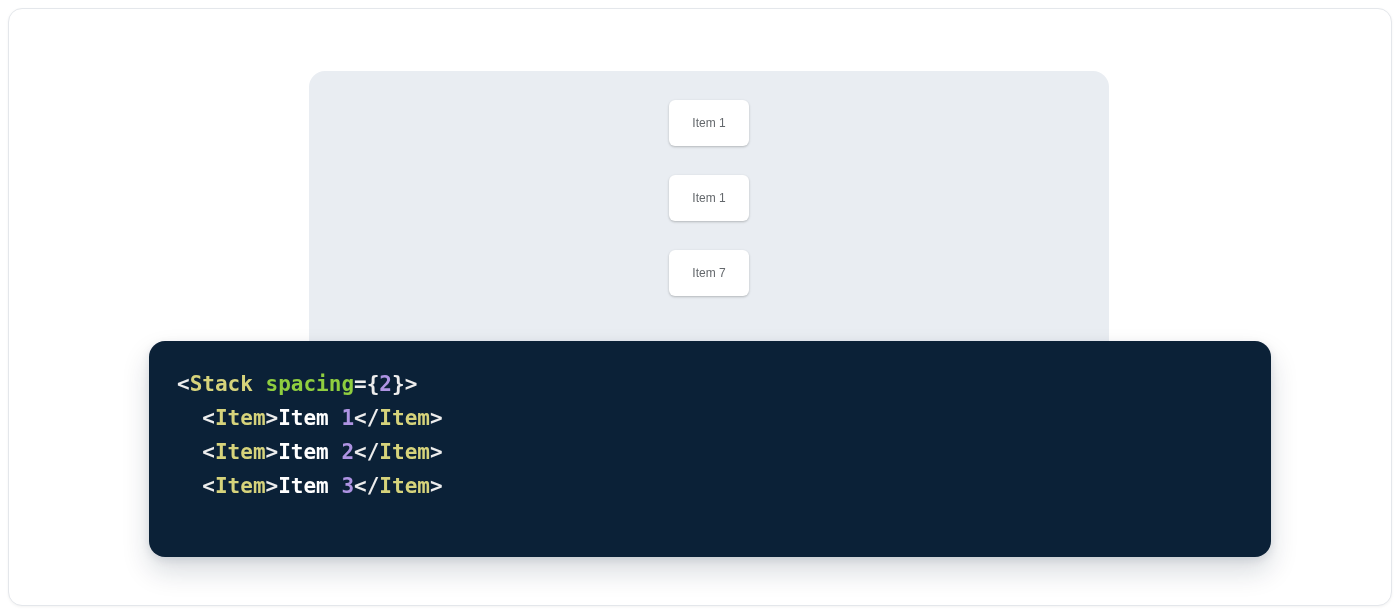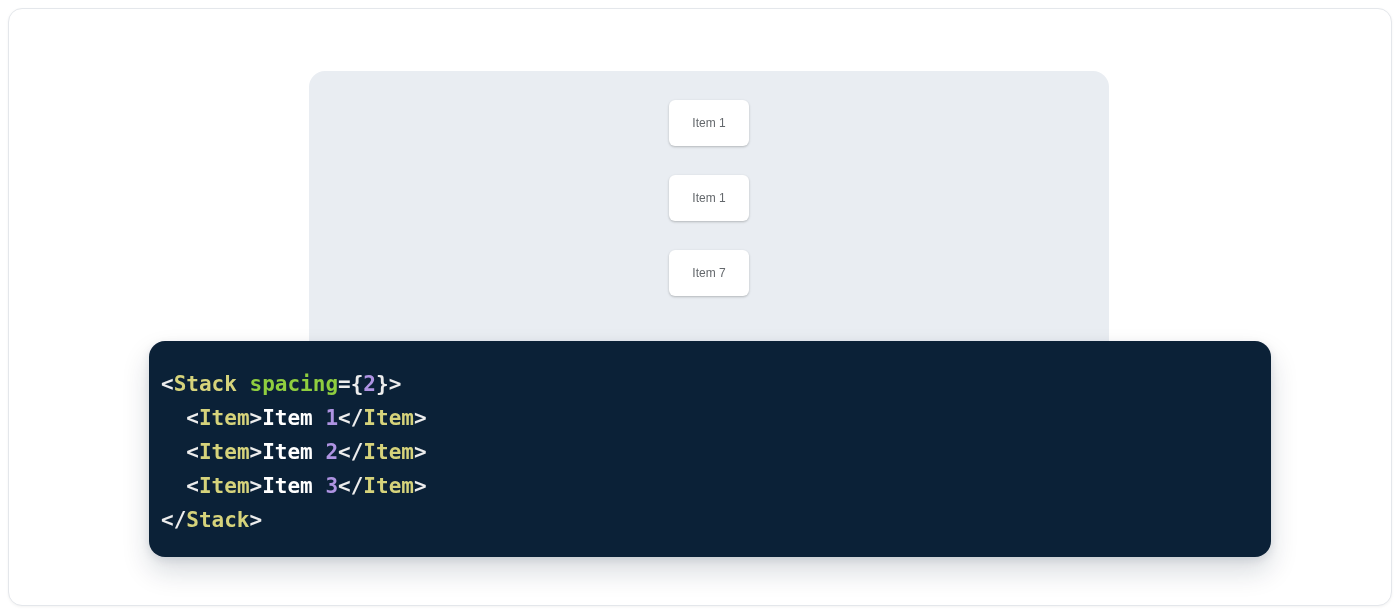--- a/index.html
+++ b/index.html
@@ -54,21 +54,21 @@
   .code-block {
     position: absolute;
     left: 140px;
     top: 332px;
     width: 1122px;
     height: 216px;
     box-sizing: border-box;
     background: #0b2137;
     border-radius: 16px;
     box-shadow: 0 14px 28px rgba(13,33,55,0.16), 0 3px 8px rgba(13,33,55,0.10);
-    padding: 26px 28px 20px 12px;
+    padding: 26px 28px 20px 28px;
     font-family: "DejaVu Sans Mono", monospace;
     font-size: 21px;
     font-weight: 600;
     line-height: 34px;
   }
   .code-line {
     white-space: pre;
   }
 </style>
 </head>
@@ -82,16 +82,15 @@
       <div class="item-card">Item 1</div>
       <div class="item-card">Item 7</div>
     </div>
   </div>
 
   <div class="code-block">
       <div class="code-line"><span style="color: rgb(237, 237, 237);">&lt;</span><span style="color: rgb(214, 211, 123);">Stack</span><span style="color: rgb(255, 255, 255);"> </span><span style="color: rgb(143, 206, 63);">spacing</span><span style="color: rgb(237, 237, 237);">=</span><span style="color: rgb(237, 237, 237);">{</span><span style="color: rgb(174, 147, 226);">2</span><span style="color: rgb(237, 237, 237);">}</span><span style="color: rgb(237, 237, 237);">&gt;</span></div>
       <div class="code-line"><span style="color: rgb(255, 255, 255);">  </span><span style="color: rgb(237, 237, 237);">&lt;</span><span style="color: rgb(214, 211, 123);">Item</span><span style="color: rgb(237, 237, 237);">&gt;</span><span style="color: rgb(255, 255, 255);">Item </span><span style="color: rgb(174, 147, 226);">1</span><span style="color: rgb(237, 237, 237);">&lt;/</span><span style="color: rgb(214, 211, 123);">Item</span><span style="color: rgb(237, 237, 237);">&gt;</span></div>
       <div class="code-line"><span style="color: rgb(255, 255, 255);">  </span><span style="color: rgb(237, 237, 237);">&lt;</span><span style="color: rgb(214, 211, 123);">Item</span><span style="color: rgb(237, 237, 237);">&gt;</span><span style="color: rgb(255, 255, 255);">Item </span><span style="color: rgb(174, 147, 226);">2</span><span style="color: rgb(237, 237, 237);">&lt;/</span><span style="color: rgb(214, 211, 123);">Item</span><span style="color: rgb(237, 237, 237);">&gt;</span></div>
       <div class="code-line"><span style="color: rgb(255, 255, 255);">  </span><span style="color: rgb(237, 237, 237);">&lt;</span><span style="color: rgb(214, 211, 123);">Item</span><span style="color: rgb(237, 237, 237);">&gt;</span><span style="color: rgb(255, 255, 255);">Item </span><span style="color: rgb(174, 147, 226);">3</span><span style="color: rgb(237, 237, 237);">&lt;/</span><span style="color: rgb(214, 211, 123);">Item</span><span style="color: rgb(237, 237, 237);">&gt;</span></div>
-      <div class="code-line"><span style="color: rgb(237, 237, 237);">&lt;/</span><span style="color: rgb(214, 211, 123);">Stack</span><span style="color: rgb(237, 237, 237);">&gt;</span></div>
     </div>
 
 </div>
 
 </body></html>

